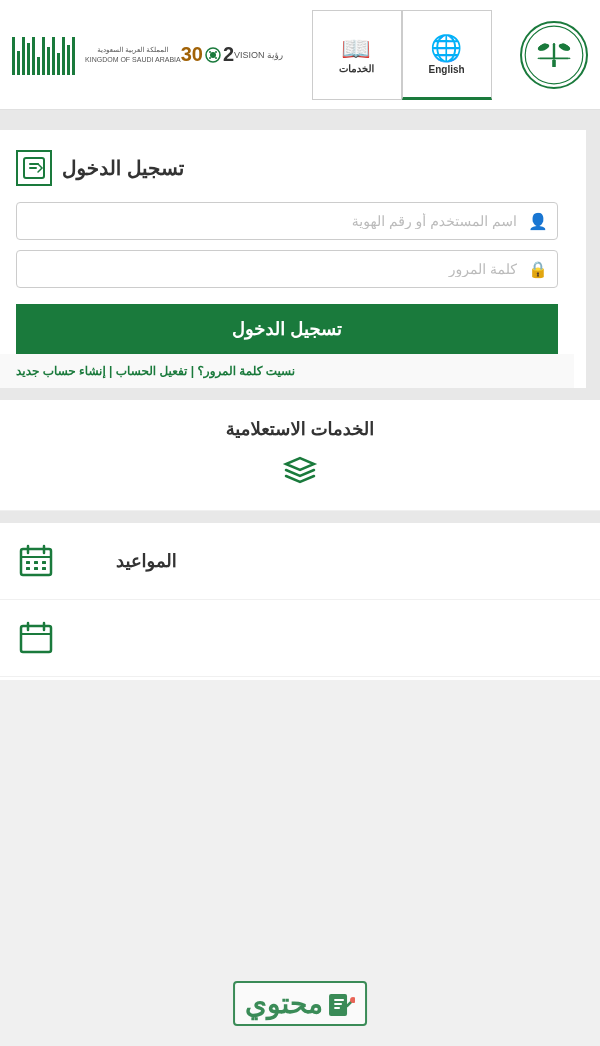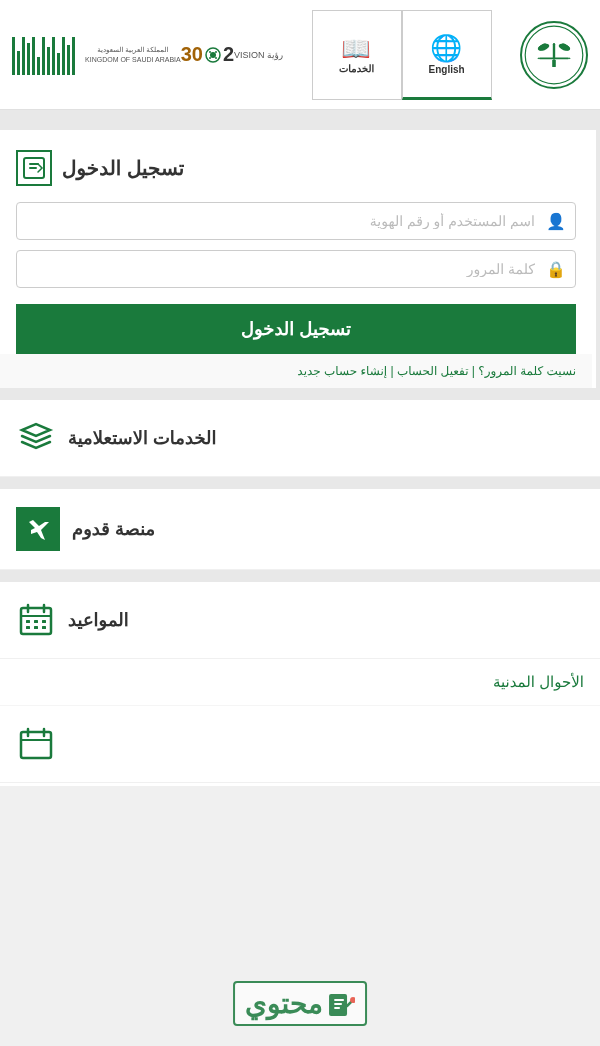--- a/index.html
+++ b/index.html
@@ -93,22 +93,22 @@
 
     
     .main-bg {
       background: #e8e8e8;
       padding: 20px 0 0 0;
     }
 
     
     .login-section {
       background: #fff;
-      margin: 0 4px 12px 0;
-      padding: 20px 20px 0 16px;
+      margin: 0 14px 12px 0;
+      padding: 20px 28px 0 16px;
     }
 
     .login-header {
       display: flex;
       align-items: center;
       justify-content: flex-end;
       margin-bottom: 16px;
       gap: 10px;
     }
 
@@ -168,41 +168,43 @@
       border: none;
       padding: 14px;
       font-size: 18px;
       cursor: pointer;
       margin-top: 6px;
       font-weight: bold;
     }
 
     .forgot-links {
       padding: 12px 0;
-      text-align: right;
+      text-align: left;
       font-size: 12px;
       color: #666;
       background: #f9f9f9;
       margin: 0 -16px;
       padding: 10px 16px;
+      font-weight: bold;
     }
 
     
     .section-card {
       background: #fff;
       margin: 0 0 12px 0;
     }
 
     .section-header {
       display: flex;
       align-items: center;
       justify-content: flex-end;
       padding: 18px 16px;
       gap: 12px;
       border-bottom: 1px solid #f0f0f0;
+      flex-direction: column;
     }
 
     .section-title {
       font-size: 18px;
       color: #333;
       font-weight: bold;
     }
 
     .section-icon {
       width: 40px;
@@ -266,20 +268,21 @@
       justify-content: flex-end;
       padding: 18px 16px;
       gap: 12px;
       border-bottom: 1px solid #f0f0f0;
     }
 
     .appointments-title {
       font-size: 18px;
       color: #333;
       font-weight: bold;
+      margin-left: 48px;
     }
 
     .appointments-icon {
       width: 40px;
       height: 40px;
       display: flex;
       align-items: center;
       justify-content: center;
       color: #1a7a3c;
       font-size: 22px;
@@ -457,29 +460,20 @@
         <svg width="36" height="36" viewBox="0 0 36 36" fill="none" xmlns="http://www.w3.org/2000/svg">
           <path d="M4 22 L18 28 L32 22" stroke="#1a7a3c" stroke-width="2.5" stroke-linecap="round" fill="none"></path>
           <path d="M4 16 L18 22 L32 16" stroke="#1a7a3c" stroke-width="2.5" stroke-linecap="round" fill="none"></path>
           <path d="M4 10 L18 16 L32 10 L18 4 Z" stroke="#1a7a3c" stroke-width="2.5" stroke-linecap="round" fill="none"></path>
         </svg>
       </div>
     </div>
   </div>
 
   <div class="platform-card">
-    <div class="platform-header">
-      <span class="platform-title">منصة قدوم</span>
-      <div class="platform-icon">
-        <svg width="30" height="30" viewBox="0 0 30 30" fill="none" xmlns="http://www.w3.org/2000/svg">
-
-          <path d="M26 8 L18 16 L22 26 L18 24 L14 18 L8 20 L8 16 L12 14 L6 8 L10 6 L16 12 L22 8 Z" fill="white"></path>
-        </svg>
-      </div>
-    </div>
   </div>
 
   <div class="appointments-card">
     <div class="appointments-header">
       <span class="appointments-title">المواعيد</span>
       <div class="appointments-icon">
         <svg width="36" height="36" viewBox="0 0 36 36" fill="none" xmlns="http://www.w3.org/2000/svg">
           <rect x="3" y="6" width="30" height="26" rx="2" stroke="#1a7a3c" stroke-width="2.5" fill="none"></rect>
           <line x1="3" y1="14" x2="33" y2="14" stroke="#1a7a3c" stroke-width="2"></line>
           <line x1="10" y1="3" x2="10" y2="10" stroke="#1a7a3c" stroke-width="2.5" stroke-linecap="round"></line>
@@ -487,21 +481,20 @@
 
           <rect x="8" y="18" width="4" height="3" rx="0.5" fill="#1a7a3c"></rect>
           <rect x="16" y="18" width="4" height="3" rx="0.5" fill="#1a7a3c"></rect>
           <rect x="24" y="18" width="4" height="3" rx="0.5" fill="#1a7a3c"></rect>
           <rect x="8" y="24" width="4" height="3" rx="0.5" fill="#1a7a3c"></rect>
           <rect x="16" y="24" width="4" height="3" rx="0.5" fill="#1a7a3c"></rect>
           <rect x="24" y="24" width="4" height="3" rx="0.5" fill="#1a7a3c"></rect>
         </svg>
       </div>
     </div>
-    <div class="appointments-sub">الأحوال المدنية</div>
 
     <div class="bottom-card">
       <div class="appointments-header">
         <div class="appointments-icon">
           <svg width="36" height="36" viewBox="0 0 36 36" fill="none" xmlns="http://www.w3.org/2000/svg">
             <rect x="3" y="6" width="30" height="26" rx="2" stroke="#1a7a3c" stroke-width="2.5" fill="none"></rect>
             <line x1="3" y1="14" x2="33" y2="14" stroke="#1a7a3c" stroke-width="2"></line>
             <line x1="10" y1="3" x2="10" y2="10" stroke="#1a7a3c" stroke-width="2.5" stroke-linecap="round"></line>
             <line x1="26" y1="3" x2="26" y2="10" stroke="#1a7a3c" stroke-width="2.5" stroke-linecap="round"></line>
           </svg>

